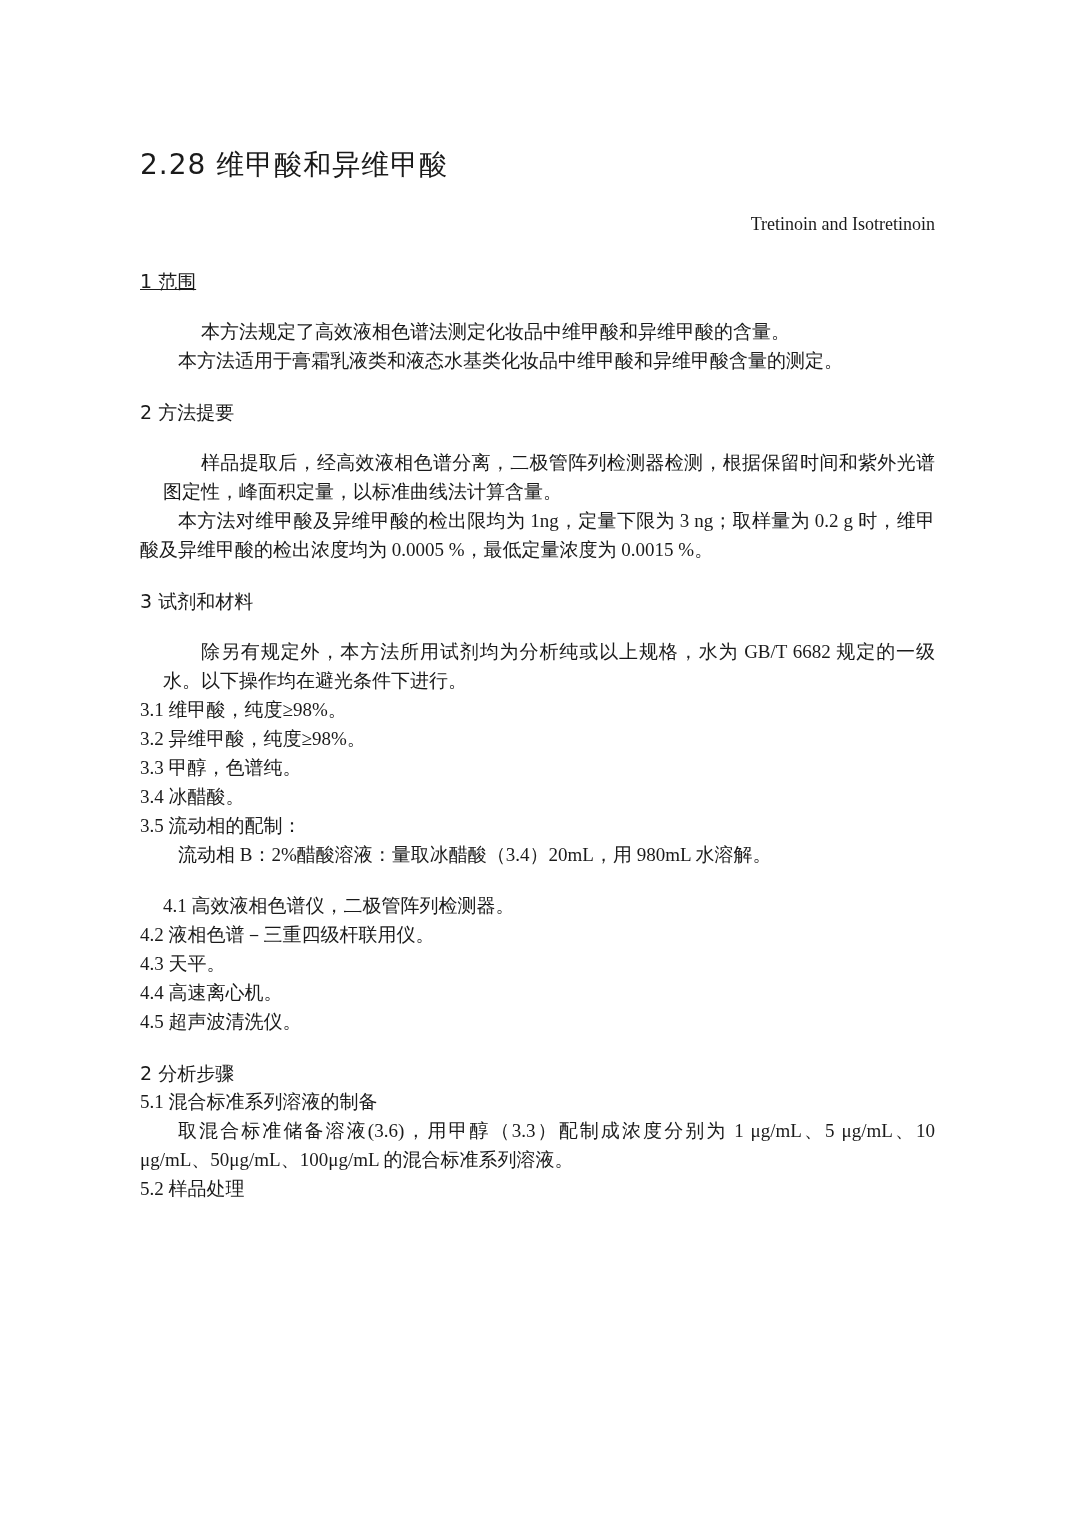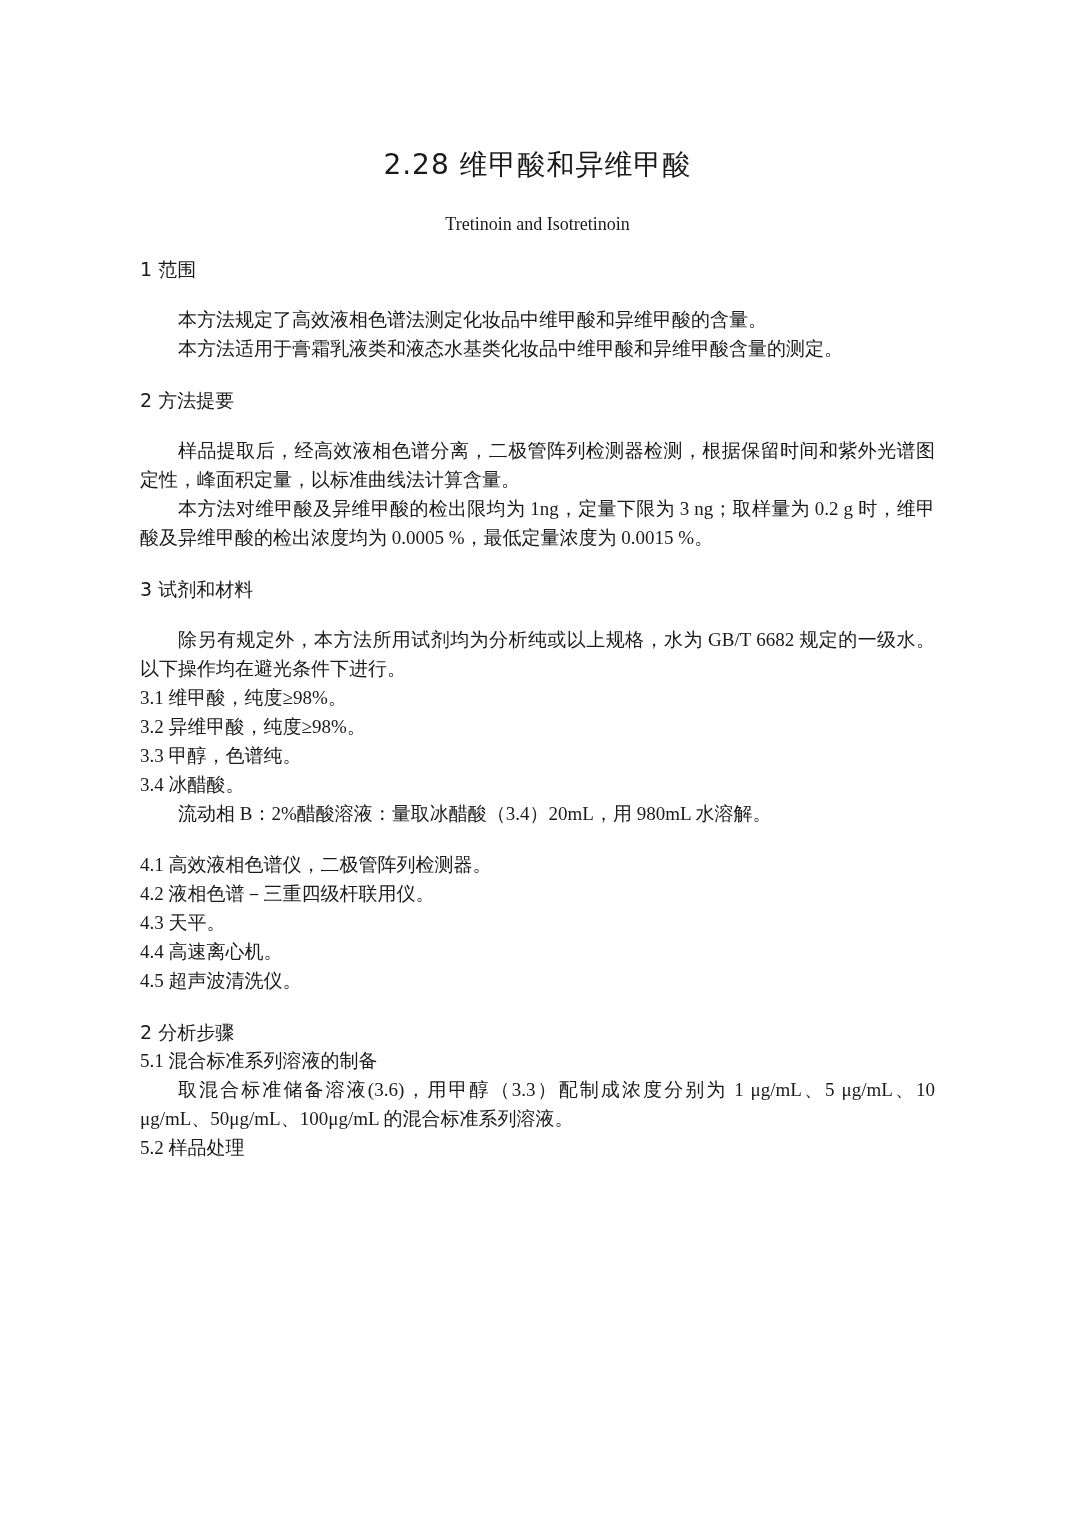--- a/index.html
+++ b/index.html
@@ -13,46 +13,46 @@
     position: relative;
     width: 1074px; height: 1520px;
     box-sizing: border-box;
     padding: 0 139px 0 140px;
   }
   .doc-title {
     margin: 146px 0 0 0;
     font-family: "DejaVu Sans", "Liberation Sans", sans-serif;
     font-size: 28px;
     line-height: 38px;
-    text-align: center;
+    text-align: left;
     font-weight: normal;
     letter-spacing: 1px;
   }
   .doc-subtitle {
     margin: 28px 0 0 0;
     font-size: 18px;
     line-height: 24px;
-    text-align: center;
+    text-align: right;
     font-weight: normal;
   }
   .sec-heading {
     margin: 24px 0 0 0;
     font-family: "DejaVu Sans", "Liberation Sans", sans-serif;
     font-size: 19px;
     line-height: 27px;
     font-weight: normal;
   }
-  .sec-heading.first { margin-top: 20px; }
+  .sec-heading.first { margin-top: 32px; text-decoration: underline; }
   p {
     margin: 0;
     font-size: 19px;
     line-height: 29px;
     text-align: justify;
   }
-  p.gap { margin-top: 22px; }
+  p.gap { margin-top: 22px; margin-left: 23px; }
   .ind { text-indent: 2em; }   
   .sub { padding-left: 2em; }
 </style>
 </head>
 <body>
 
 <div class="page">
 
   <h1 class="doc-title">2.28  维甲酸和异维甲酸</h1>
   <div class="doc-subtitle">Tretinoin and Isotretinoin</div>
@@ -64,20 +64,21 @@
   <h2 class="sec-heading">2  方法提要</h2>
   <p class="gap ind">样品提取后，经高效液相色谱分离，二极管阵列检测器检测，根据保留时间和紫外光谱图定性，峰面积定量，以标准曲线法计算含量。</p>
   <p class="ind">本方法对维甲酸及异维甲酸的检出限均为 1ng，定量下限为 3 ng；取样量为 0.2 g 时，维甲酸及异维甲酸的检出浓度均为 0.0005 %，最低定量浓度为 0.0015 %。</p>
 
   <h2 class="sec-heading">3  试剂和材料</h2>
   <p class="gap ind">除另有规定外，本方法所用试剂均为分析纯或以上规格，水为 GB/T 6682 规定的一级水。以下操作均在避光条件下进行。</p>
   <p>3.1 维甲酸，纯度≥98%。</p>
   <p>3.2 异维甲酸，纯度≥98%。</p>
   <p>3.3 甲醇，色谱纯。</p>
   <p>3.4 冰醋酸。</p>
+  <p>3.5 流动相的配制：</p>
   <p class="sub">流动相 B：2%醋酸溶液：量取冰醋酸（3.4）20mL，用 980mL 水溶解。</p>
 
   <p class="gap">4.1 高效液相色谱仪，二极管阵列检测器。</p>
   <p>4.2 液相色谱－三重四级杆联用仪。</p>
   <p>4.3 天平。</p>
   <p>4.4 高速离心机。</p>
   <p>4.5 超声波清洗仪。</p>
 
   <h2 class="sec-heading">2  分析步骤</h2>
   <p>5.1 混合标准系列溶液的制备</p>

